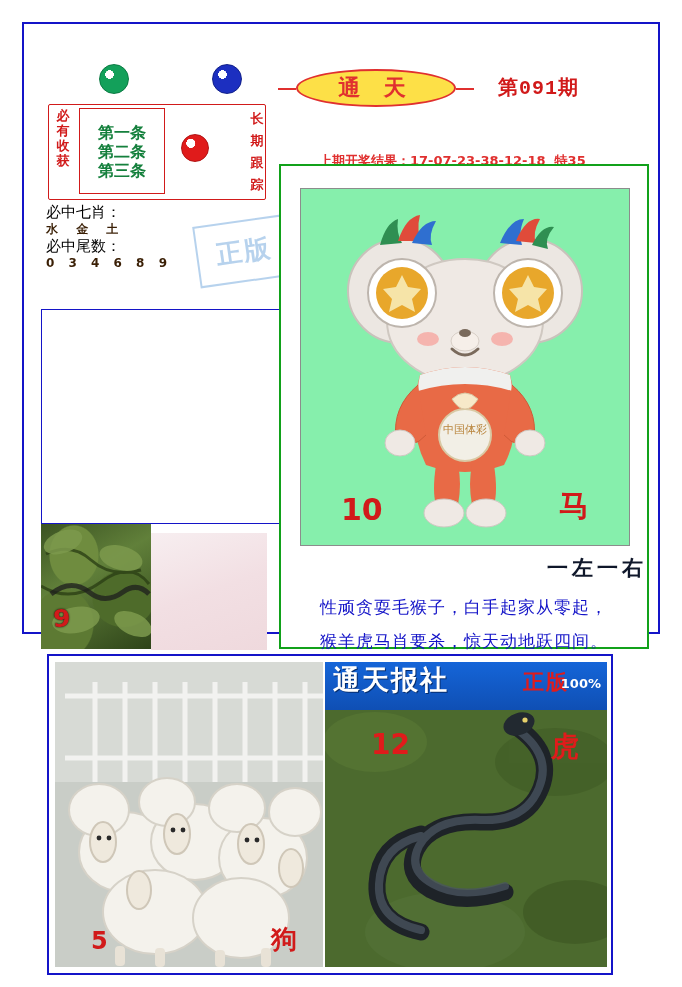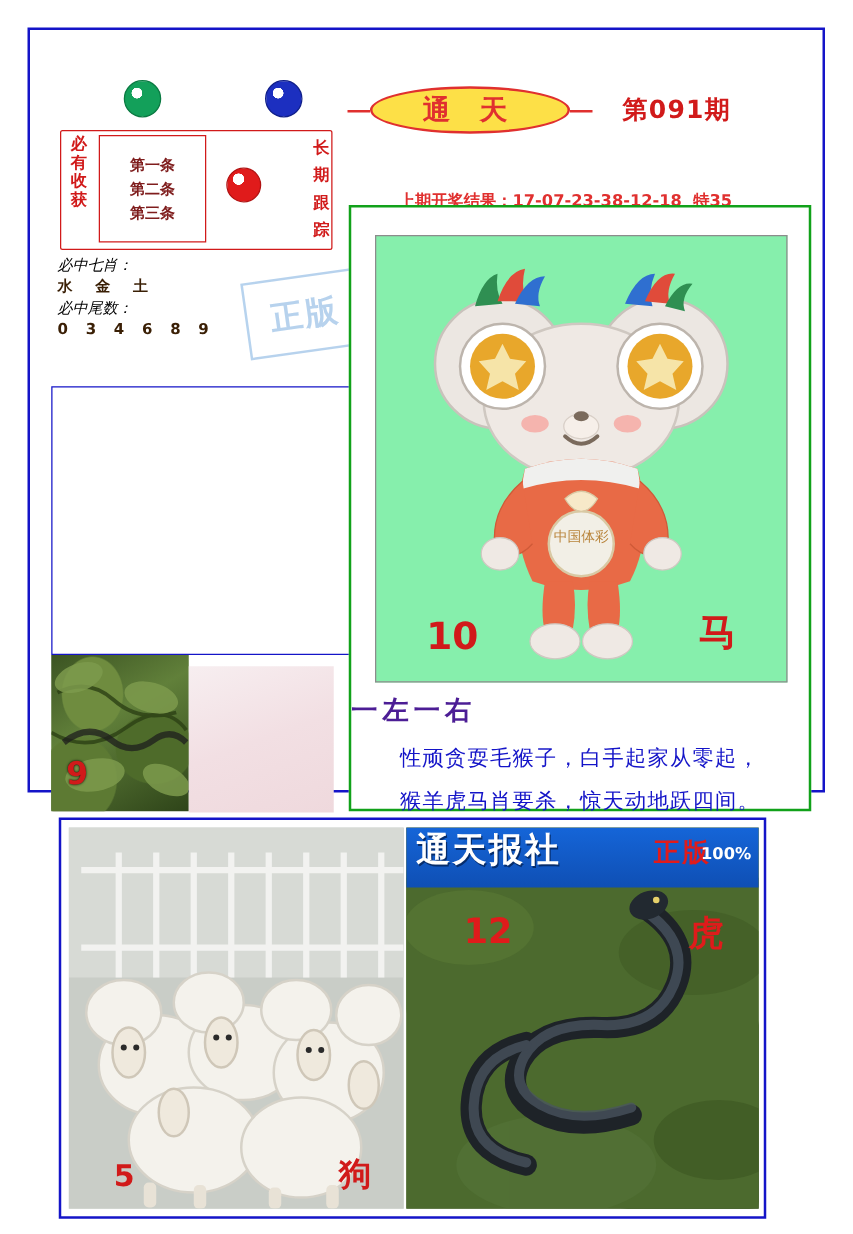--- a/index.html
+++ b/index.html
@@ -37,35 +37,35 @@
   .vert-red{
     position:absolute;left:30px;top:84px;width:18px;height:88px;
     color:#d11a1a;font-size:13px;font-weight:bold;line-height:15px;
     text-align:center;letter-spacing:0;
   }
   .kill-box{
     position:absolute;left:55px;top:84px;width:86px;height:86px;
     border:1px solid #d11a1a;box-sizing:border-box;background:#fff;
     display:flex;flex-direction:column;justify-content:center;align-items:center;
   }
-  .kill-box div{color:#7f1d1d;font-size:12px;font-weight:bold;line-height:19px;}
+  .kill-box div{color:#15803d;font-size:16px;font-weight:bold;line-height:19px;}
   .red-ball{
     position:absolute;left:157px;top:110px;width:26px;height:26px;border-radius:50%;
     background:radial-gradient(circle at 34% 32%, #ffffff 0 18%, #e01b1b 19% 100%);
     border:1px solid #b11212;
   }
   .vert-track{
     position:absolute;left:208px;top:84px;width:18px;height:88px;
     color:#d11a1a;font-size:13px;font-weight:bold;line-height:22px;text-align:center;margin-left:16px;
   }
 
   
   .must{position:absolute;left:22px;top:180px;width:230px;height:108px;}
   .must .row{font-size:12px;color:#3a1f05;margin:0 0 1px 0;line-height:16px;}
-  .must .lbl{color:#000;font-size:12px;font-style:italic;}
+  .must .lbl{color:#000;font-size:15px;}
   .zodiacs{color:#d11a1a;font-weight:bold;font-size:14px;letter-spacing:1px;line-height:17px;}
   .wuxing{color:#d11a1a;font-weight:bold;font-size:13px;letter-spacing:7px;line-height:17px;}
   .tails{color:#11a11a;font-weight:bold;font-size:13px;letter-spacing:5px;line-height:17px;}
 
   
   .stamp{
     position:absolute;left:172px;top:196px;width:96px;height:62px;
     border:2px solid #9fc4e8;color:#9fc4e8;transform:rotate(-8deg);
     font-size:26px;font-weight:bold;letter-spacing:2px;
     display:flex;align-items:center;justify-content:center;
@@ -106,42 +106,43 @@
   }
   .title-oval::before,.title-oval::after{
     content:"";position:absolute;top:50%;width:18px;height:2px;background:#e0302f;
   }
   .title-oval::before{left:-20px;}
   .title-oval::after{right:-20px;}
 
   .issue{
     position:absolute;left:474px;top:50px;color:#d11a1a;font-size:20px;font-weight:bold;
     letter-spacing:1px;
+    font-family:Liberation Mono, monospace;
   }
   .lastresult{
     position:absolute;left:295px;top:112px;color:#e0302f;font-size:13px;font-weight:bold;
     white-space:nowrap;
     margin-top:16px;
   }
 
   
   .green-frame{
     position:absolute;left:255px;top:140px;width:370px;height:485px;
     border:2px solid #11a11a;box-sizing:border-box;background:#fff;
   }
   .pic-frame{
     position:absolute;left:19px;top:22px;width:330px;height:358px;
     border:1px solid #8c8c8c;box-sizing:border-box;background:#86efac;overflow:hidden;
   }
   .num-left{position:absolute;left:40px;bottom:18px;color:#d11a1a;font-size:30px;font-weight:bold;}
   .num-right{position:absolute;right:40px;bottom:18px;color:#d11a1a;font-size:30px;font-weight:bold;}
 
   .headline{
-    position:absolute;left:0;right:0;top:388px;text-align:left;
-    color:#4c1d95;font-size:21px;font-weight:bold;letter-spacing:4px;
+    position:absolute;left:0;right:0;top:388px;text-align:right;
+    color:#0f172a;font-size:21px;font-weight:bold;letter-spacing:4px;
   }
   .verse{
     position:absolute;left:0;right:0;top:424px;text-align:center;
     color:#1414c8;font-size:17px;line-height:34px;letter-spacing:1px;
   }
 
   
   .mascot{position:absolute;left:50%;top:24px;transform:translateX(-50%);}
 
   

